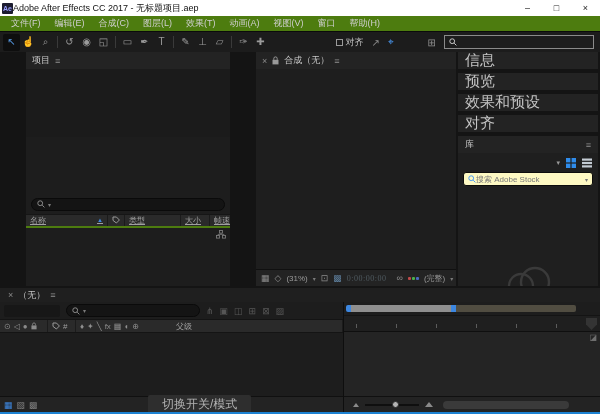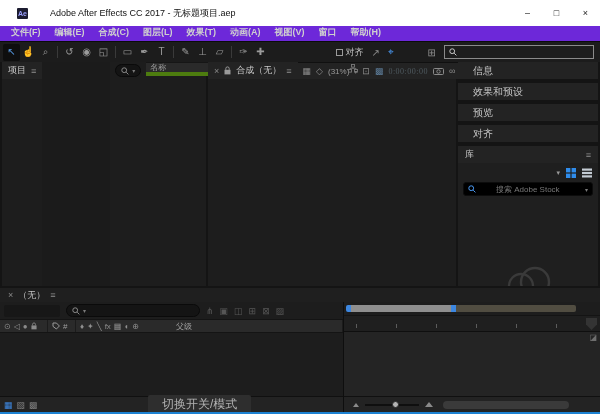--- a/index.html
+++ b/index.html
@@ -1,85 +1,85 @@
 <!DOCTYPE html>
 <html><head>
 <meta charset="utf-8">
 <style>
   * { margin:0; padding:0; box-sizing:border-box; font-family:"Liberation Sans",sans-serif; }
   html,body { width:600px; height:414px; overflow:hidden; background:#000; }
   .window { width:600px; height:414px; display:flex; flex-direction:column; background:#141414; }
 
   
-  .titlebar { height:26px; background:#ffffff; display:flex; align-items:center; padding-left:17px; gap:22px; flex:0 0 auto; }
+  .titlebar { height:16px; background:#ffffff; display:flex; align-items:center; padding-left:2px; gap:0; flex:0 0 auto; }
   .ae-icon { width:11px; height:11px; background:#1c1c30; color:#9ba0ff; font-size:7px; font-weight:bold;
              display:flex; align-items:center; justify-content:center; border-radius:1px; }
   .win-title { font-size:9px; color:#111; flex:1; white-space:nowrap; overflow:hidden; }
   .win-controls { display:flex; height:16px; }
   .win-btn { width:29px; height:16px; display:flex; align-items:center; justify-content:center; font-size:9px; color:#222; }
 
   
-  .menubar { height:15px; background:#6d28d9; display:flex; align-items:flex-start; padding-left:4px; flex:0 0 auto;font-weight:bold; }
+  .menubar { height:15px; background:#4d7c0f; display:flex; align-items:center; padding-left:4px; flex:0 0 auto; }
   .menu-item { font-size:9px; color:#cfcfcf; padding:0 7px; white-space:nowrap; }
 
   
   .toolbar { height:21px; background:#1c1c1c; border-top:1px solid #0b0b0b; display:flex; align-items:center; padding:0 3px; flex:0 0 auto; }
   .tool { width:17px; height:17px; display:flex; align-items:center; justify-content:center; color:#9b9b9b; font-size:10px; line-height:1; }
   .tool.active { background:#0e0e0e; color:#5aa2f2; border-radius:2px; }
   .tool-sep { width:1px; height:12px; background:#3a3a3a; margin:0 3px; }
   .tb-right { margin-left:auto; display:flex; align-items:center; gap:8px; padding-right:3px; }
   .snap { display:flex; align-items:center; gap:3px; font-size:9px; color:#c4c4c4; }
   .checkbox { width:7px; height:7px; border:1px solid #9a9a9a; background:transparent; }
   .tb-ico { font-size:10px; color:#8f8f8f; }
   .tb-ico.blue { color:#4a9af5; }
   .help-search { width:150px; height:14px; border:1px solid #8a8a8a; background:#1d1d1d; display:flex; align-items:center; gap:4px; padding:0 4px; }
   .help-search input { flex:1; background:transparent; border:none; outline:none; font-size:9px; color:#c9c9c9; }
   .help-search input::placeholder { color:#c9c9c9; opacity:1; }
 
   
   .main { flex:1 1 auto; min-height:0; display:flex; gap:2px; padding:0 2px; }
-  .panel { background:#1d1d1d; display:flex; flex-direction:row; min-height:0; }
+  .panel { background:#1d1d1d; display:flex; flex-direction:column; min-height:0;margin-left:24px; }
   .panel-header { height:17px; background:#232323; display:flex; align-items:center; gap:5px; padding:0 6px; font-size:9px; color:#c9c9c9; flex:0 0 auto; }
   .hamb { color:#909090; font-size:9px; }
   .dim { color:#8a8a8a; }
 
   
   .project { width:204px; flex:0 0 auto; }
   .proj-preview { flex:0 0 68px; background:#1b1b1b; }
   .proj-search-row { padding:2px 5px 3px; }
   .pill { height:13px; background:#141414; border:1px solid #0a0a0a; border-radius:7px; display:flex; align-items:center; gap:3px; padding:0 5px; }
   .pill .tri { font-size:6px; color:#7a7a7a; }
-  .proj-cols { height:14px; background:#2a2a2a; border-top:1px solid #161616; border-bottom:4px solid #4d7c0f;
-               display:flex; align-items:flex-start; font-size:8px; color:#a0a0a0; flex:0 0 auto; }
+  .proj-cols { height:14px; background:#2a2a2a; border-top:1px solid #161616; border-bottom:2px solid #4d7c0f;
+               display:flex; align-items:flex-start; font-size:8px; color:#a0a0a0; flex:0 0 auto;text-decoration:underline; }
   .col { display:flex; align-items:center; gap:2px; padding:0 4px; border-right:1px solid #1b1b1b; height:100%; overflow:hidden; white-space:nowrap; }
   .sort-arrow { color:#3d87e0; font-size:6px; }
   .proj-list { flex:1 1 auto; position:relative; background:#1d1d1d; }
   .flowchart-ico { position:absolute; right:4px; top:2px; }
   .proj-footer { height:17px; background:#232323; border-top:1px solid #101010; display:flex; align-items:center; gap:7px; padding:0 6px; flex:0 0 auto; }
   .bpc { background:#161616; border-radius:2px; padding:1px 4px; font-size:8px; color:#9a9a9a; }
   .groove { width:54px; height:9px; background:#191919; border-radius:5px; }
 
   
   .comp { flex:1 1 auto; min-width:0; }
   .viewer { flex:1 1 auto; background:#1e1e1e; }
   .comp-footer { height:17px; background:#232323; border-top:1px solid #101010; display:flex; align-items:center; gap:5px; padding:0 5px; font-size:8px; color:#9a9a9a; flex:0 0 auto; white-space:nowrap; overflow:hidden; }
   .cf-ico { font-size:9px; color:#8a8a8a; }
   .timecode { color:#4f5a60; letter-spacing:0.5px;font-family:Liberation Serif, serif; }
   .rgb-dots { display:flex; gap:1px; }
   .rgb-dots i { width:3px; height:3px; border-radius:1px; display:block; }
 
   
   .rightcol { width:140px; flex:0 0 auto; display:flex; flex-direction:column; gap:4px; }
-  .collapsed-bar { height:17px; background:#232323; display:flex; align-items:center; padding:0 15px; font-size:10px; color:#c4c4c4; flex:0 0 auto; }
+  .collapsed-bar { height:17px; background:#232323; display:flex; align-items:center; padding:0 7px; font-size:15px; color:#c4c4c4; flex:0 0 auto; }
   .libraries { flex:1 1 auto; background:#1f1f1f; display:flex; flex-direction:column; min-height:0; }
   .lib-header { height:17px; background:#232323; display:flex; align-items:center; padding:0 7px; font-size:9px; color:#c9c9c9; }
   .lib-header .hamb { margin-left:auto; }
   .lib-toolbar { height:19px; display:flex; align-items:center; justify-content:flex-end; gap:6px; padding:0 6px; }
   .lib-search-row { padding:0 5px 3px; }
-  .lib-pill { height:14px; background:#000000; border:1px solid #0c0c0c; border-radius:3px; display:flex; align-items:center; gap:20px; padding:0 4px; }
+  .lib-pill { height:14px; background:#fef9c3; border:1px solid #0c0c0c; border-radius:3px; display:flex; align-items:center; gap:0; padding:0 4px; }
   .lib-pill input { flex:1; min-width:0; background:transparent; border:none; outline:none; font-size:8px; color:#8f8f8f; }
   .lib-pill input::placeholder { color:#787878; opacity:1; }
   .lib-body { flex:1 1 auto; position:relative; overflow:hidden; }
   .cloud { position:absolute; bottom:-14px; left:50%; transform:translateX(-50%); }
 
   
   .timeline { height:126px; flex:0 0 auto; border-top:2px solid #141414; background:#1d1d1d; display:flex; flex-direction:column; }
   .tl-tab { height:14px; background:#1f1f1f; display:flex; align-items:center; gap:5px; padding:0 8px; font-size:9px; color:#c4c4c4; flex:0 0 auto; }
   .tl-main { flex:1 1 auto; display:flex; min-height:0; }
   .tl-left { width:344px; flex:0 0 auto; display:flex; flex-direction:column; border-right:1px solid #0e0e0e; }
@@ -268,24 +268,24 @@
         <span>(完整)</span>
         <span class="tri" style="font-size:6px;color:#7a7a7a">▾</span>
       </div>
     </div>
 
     <div class="rightcol">
       <div class="collapsed-bar">
         <span>信息</span>
       </div>
       <div class="collapsed-bar">
+        <span>预览</span>
+      </div>
+      <div class="collapsed-bar">
         <span>效果和预设</span>
-      </div>
-      <div class="collapsed-bar">
-        <span>预览</span>
       </div>
       <div class="collapsed-bar">
         <span>对齐</span>
       </div>
       <div class="libraries">
         <div class="lib-header">
           <span>库</span>
           <span class="hamb">≡</span>
         </div>
         <div class="lib-toolbar">

